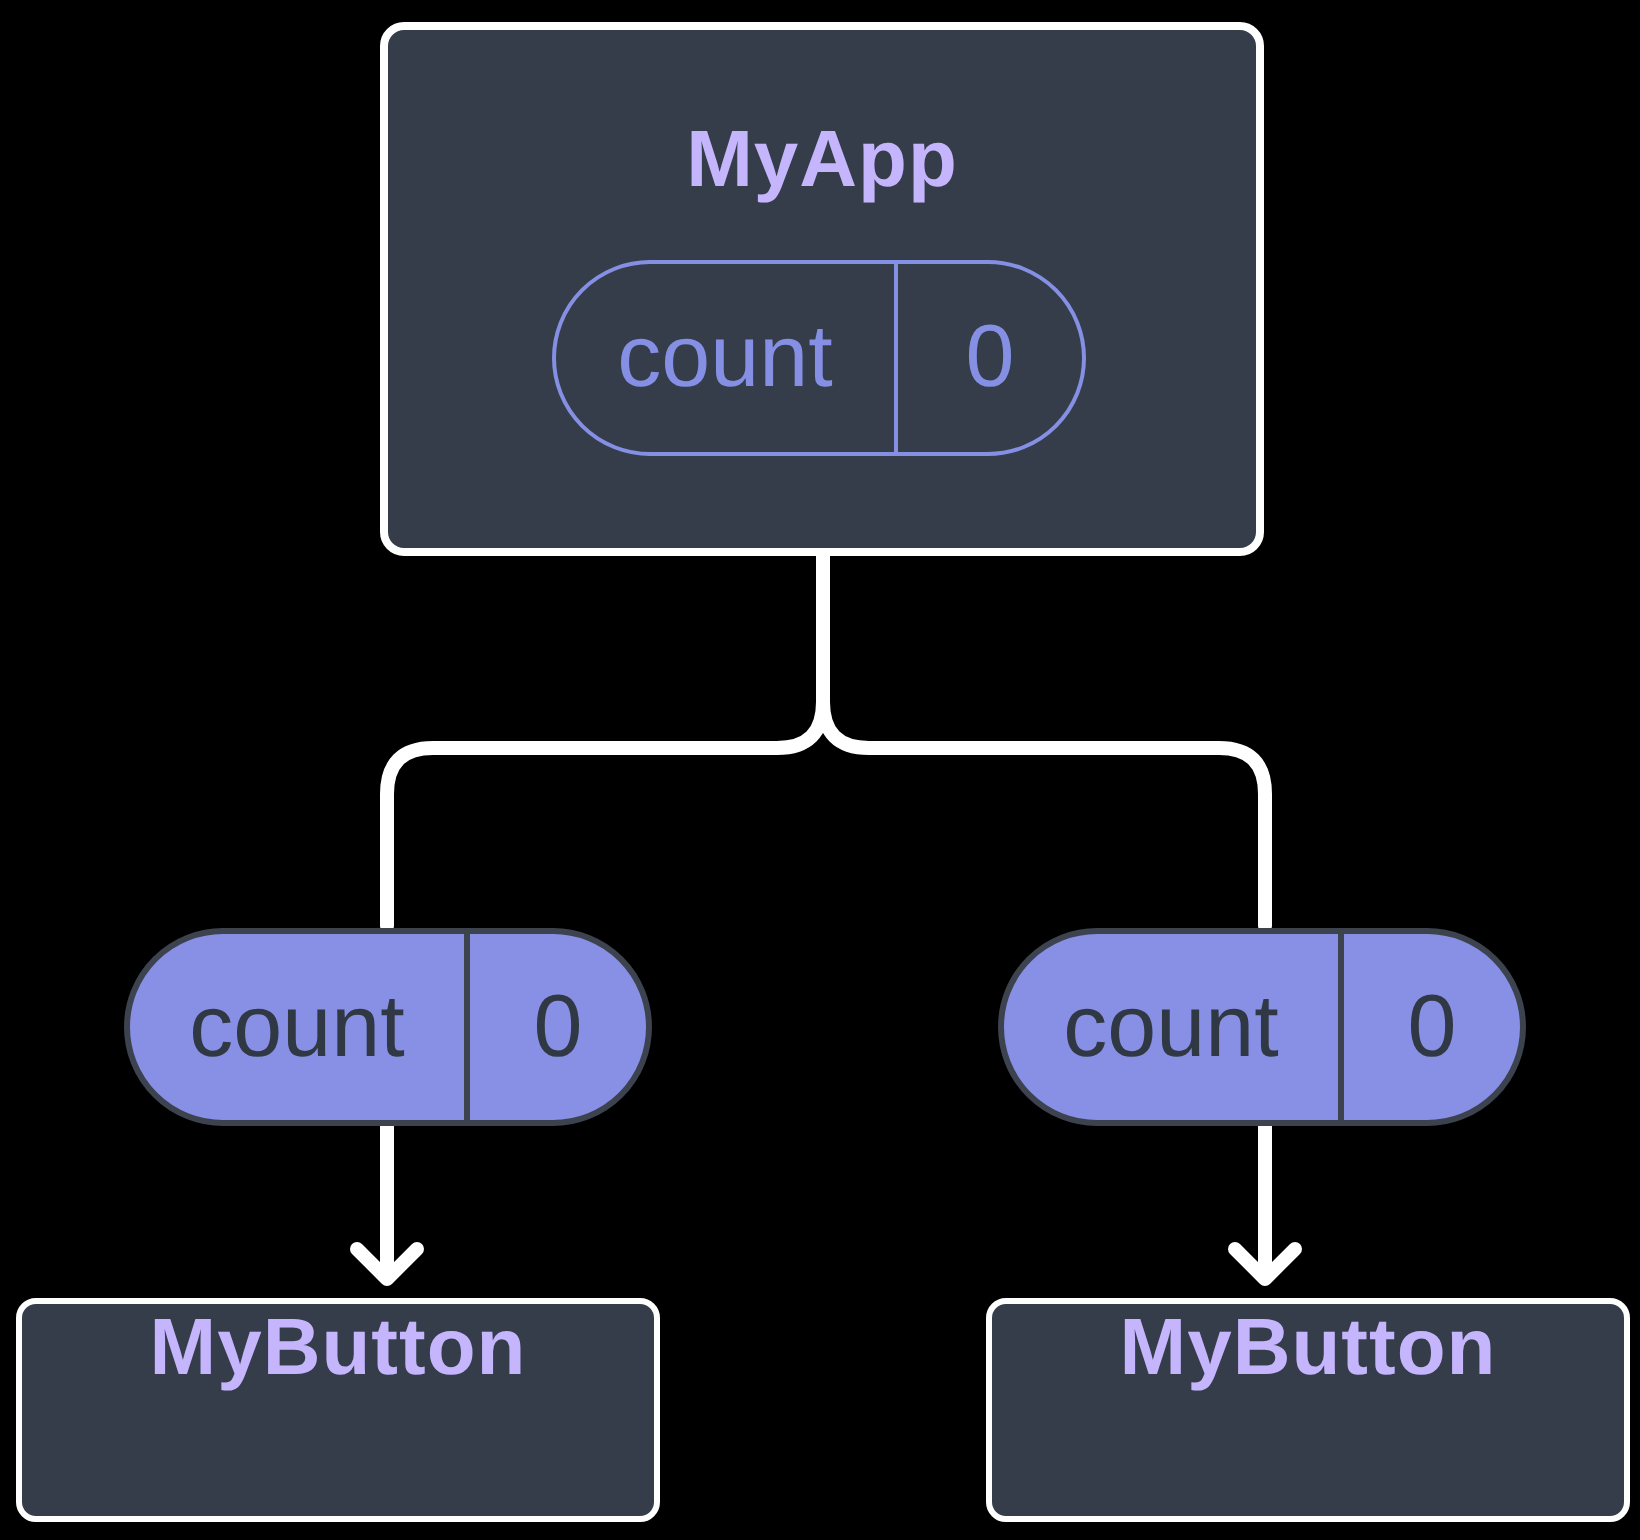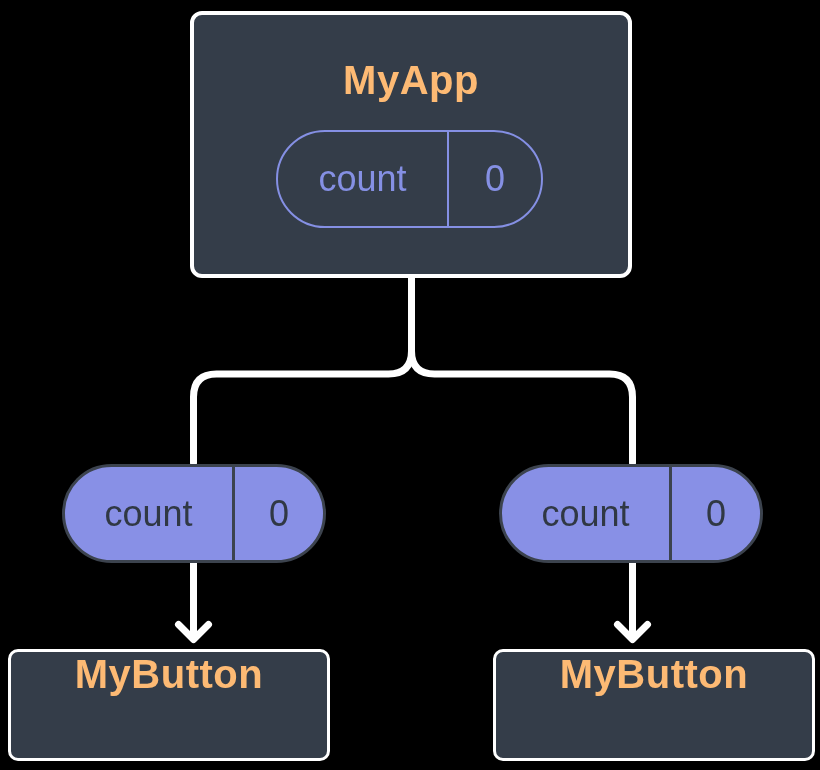--- a/index.html
+++ b/index.html
@@ -40,36 +40,36 @@
     top: 11px;
     width: 442px;
     height: 267px;
     border-radius: 12px;
   }
   .node-title {
     position: absolute;
     left: 0;
     width: 100%;
     text-align: center;
-    color: #fdba74;
+    color: #c4b5fd;
     font-size: 40px;
     font-weight: 700;
     line-height: 44px;
     letter-spacing: 0.5px;
   }
   .root-node .node-title {
     top: 43px;
   }
   .pill {
     position: absolute;
     box-sizing: border-box;
     display: flex;
     align-items: stretch;
     border-radius: 50px;
-    font-size: 36px;
+    font-size: 44px;
     z-index: 2;
     text-align: right;
   }
   .pill .cell {
     display: flex;
     align-items: center;
     justify-content: center;
     box-sizing: border-box;
   }
   .state-pill {

